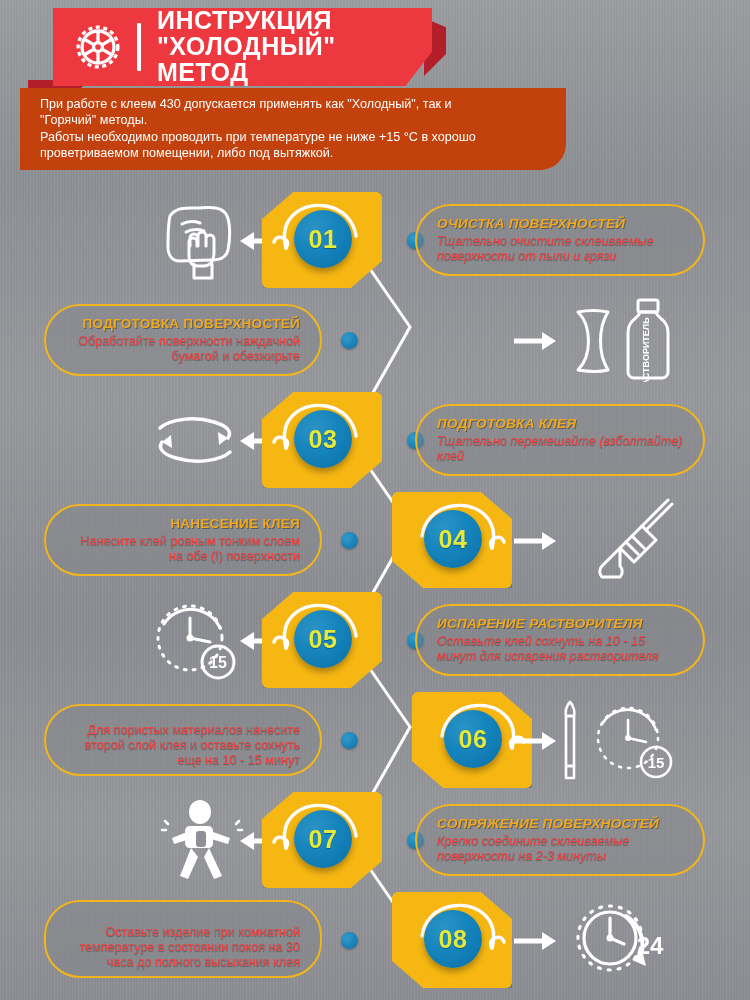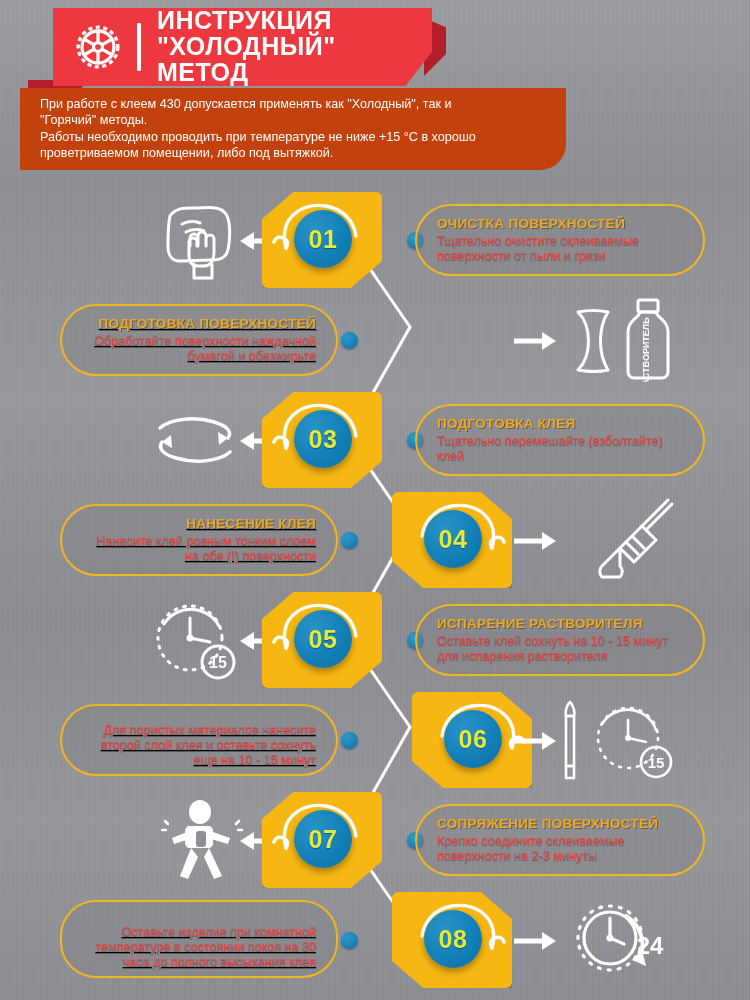--- a/index.html
+++ b/index.html
@@ -75,23 +75,23 @@
     background:rgba(130,132,136,0.48);
     padding:7px 20px 6px 20px;
     display:flex; flex-direction:column; justify-content:center;
   }
   .box.noTitle{ justify-content:flex-end; }
   .box-title{
     color:#f0a81e; font-weight:bold; font-size:13.5px; letter-spacing:0.3px;
     text-shadow:1px 1px 0 rgba(0,0,0,0.35); margin-bottom:2px; line-height:1.1;
   }
   .box-body{ color:#ef4444; font-size:12.6px; line-height:1.20; text-shadow:0 1px 1px rgba(0,0,0,.35); }
-  .box.right{ left:415px; width:290px; text-align:left; }
+  .box.right{ left:415px; width:290px; text-align:left;font-style:italic; }
   .box.right .box-title{ text-align:left; }
-  .box.leftbox{ left:60px; width:278px; text-align:right;text-decoration:underline; }
+  .box.leftbox{ left:44px; width:278px; text-align:right; }
   .box.leftbox .box-title{ text-align:right; }
 
   .icon-slot{ position:absolute; top:8px; width:96px; height:84px; }
   .icon-slot svg{ width:100%; height:100%; }
   .arrow{ position:absolute; top:38px; width:44px; height:26px; }
 
   .dot{
     position:absolute; width:17px; height:17px; border-radius:50%;
     background:radial-gradient(circle at 35% 32%, #2f9bcb, #0c6fa7);
     box-shadow:0 1px 2px rgba(0,0,0,.35);

